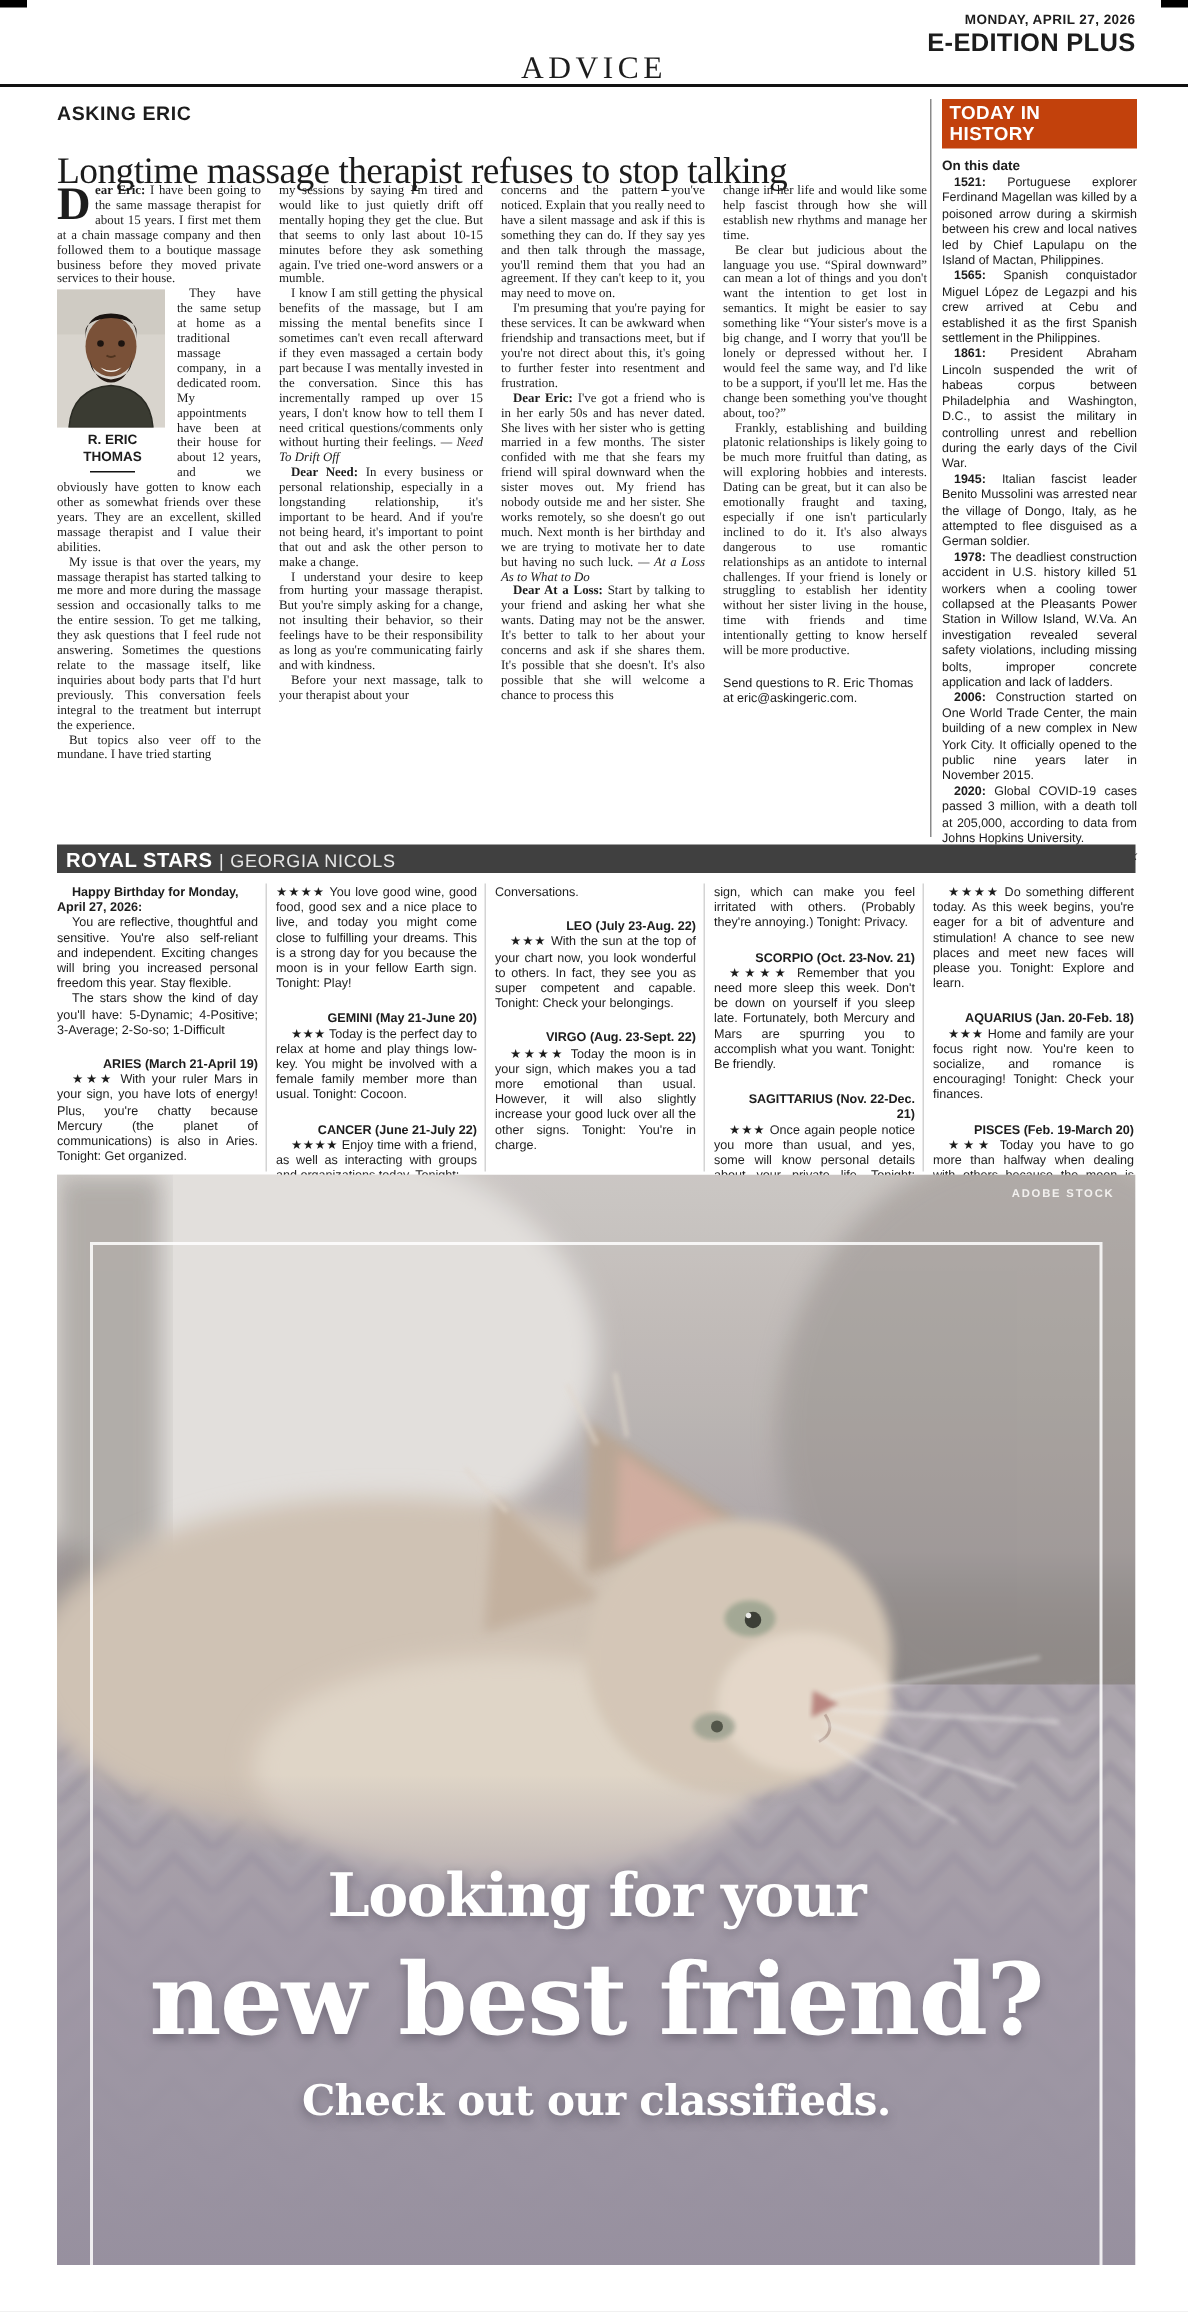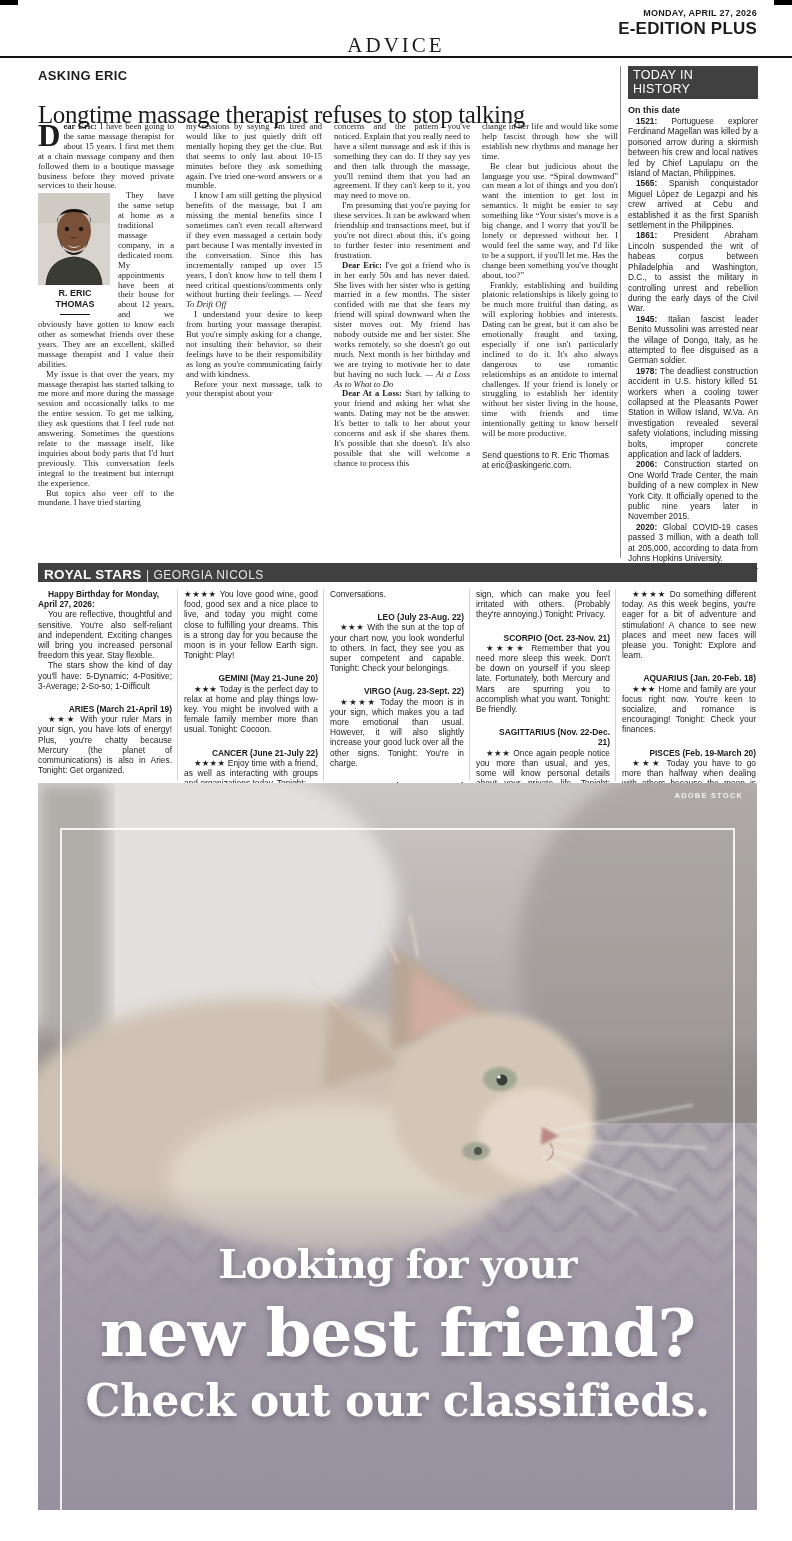--- a/index.html
+++ b/index.html
@@ -33,21 +33,21 @@
   .photo-float svg{display:block;width:72px;height:92px;background:#ddd9d3;}
   .photo-caption{font-family:"Liberation Sans",sans-serif;font-weight:bold;font-size:9px;
         line-height:11px;margin-top:3px;text-align:center;text-indent:0;}
   .caption-rule{width:30px;height:1px;background:#111;margin:4px auto 0 auto;}
   .art-footer{font-family:"Liberation Sans",sans-serif;font-size:8.4px;line-height:10.2px;
         margin-top:11px;text-align:left;}
 
   
   .side-divider{position:absolute;top:66px;left:620px;width:1px;height:492px;background:#8a8a8a;}
   .sidebar{position:absolute;top:66px;left:628px;width:130px;font-family:"Liberation Sans","DejaVu Sans",sans-serif;}
-  .tih-bar{background:#404040;color:#fff;font-weight:normal;font-size:12.5px;letter-spacing:.3px;
+  .tih-bar{background:#c2410c;color:#fff;font-weight:bold;font-size:12.5px;letter-spacing:.3px;
         padding:2px 5px 3px 5px;}
   .tih-sub{font-weight:bold;font-size:9px;margin:6px 0 1px 0;}
   .tih-body{font-size:8.3px;line-height:10.4px;text-align:justify;}
   .tp{margin:0;text-indent:8px;}
   .tp b::after{content:" ";}
   .tih-credit{font-size:8.3px;font-style:italic;text-align:right;margin-top:2px;}
 
   
   .rs-bar{position:absolute;top:563px;left:38px;width:719px;height:19px;background:#404040;
         color:#fff;font-family:"Liberation Sans",sans-serif;box-sizing:border-box;
@@ -69,21 +69,21 @@
   .ad-photo{position:absolute;top:0;left:0;width:719px;height:727px;display:block;}
   .ad-credit{position:absolute;top:8px;right:14px;color:#f3f1ef;font-family:"Liberation Sans",sans-serif;
         font-weight:bold;font-size:7.5px;letter-spacing:1.2px;}
   .ad-frame{position:absolute;top:45px;left:22px;right:22px;bottom:40px;
         border:2px solid rgba(255,255,255,.85);}
   .ad-text{position:absolute;left:0;right:0;top:448px;text-align:center;color:#fff;
         font-family:"DejaVu Serif","Liberation Serif",serif;
         text-shadow:0 3px 7px rgba(60,55,72,.45);}
   .ad-line1{font-size:40px;line-height:66px;font-weight:bold;letter-spacing:-1px;}
   .ad-line2{font-size:66px;line-height:72px;font-weight:bold;letter-spacing:-1px;}
-  .ad-line3{font-size:44px;line-height:56px;font-weight:600;letter-spacing:-.5px;margin-top:4px;}
+  .ad-line3{font-size:28px;line-height:56px;font-weight:600;letter-spacing:-.5px;margin-top:4px;}
 </style>
 </head>
 <body>
 
 <div class="page">
   <div class="corner-mark left"></div>
   <div class="corner-mark right"></div>
 
   <div class="masthead">
     <div class="mast-date">MONDAY, APRIL 27, 2026</div>
@@ -122,20 +122,21 @@
 
       <p class="ap"><span>They have the same setup at home as a traditional massage company, in a dedicated room. My appointments have been at their house for about 12 years, and we obviously have gotten to know each other as somewhat friends over these years. They are an excellent, skilled massage therapist and I value their abilities.</span></p>
           <p class="ap"><span>My issue is that over the years, my massage therapist has started talking to me more and more during the massage session and occasionally talks to me the entire session. To get me talking, they ask questions that I feel rude not answering. Sometimes the questions relate to the massage itself, like inquiries about body parts that I'd hurt previously. This conversation feels integral to the treatment but interrupt the experience.</span></p>
           <p class="ap"><span>But topics also veer off to the mundane. I have tried starting</span></p>
         </div>
     </div>
     <div class="col">
 
     <p class="ap v-noind"><span>my sessions by saying I'm tired and would like to just quietly drift off mentally hoping they get the clue. But that seems to only last about 10-15 minutes before they ask something again. I've tried one-word answers or a mumble.</span></p>
         <p class="ap"><span>I know I am still getting the physical benefits of the massage, but I am missing the mental benefits since I sometimes can't even recall afterward if they even massaged a certain body part because I was mentally invested in the conversation. Since this has incrementally ramped up over 15 years, I don't know how to tell them I need critical questions/comments only without hurting their feelings.</span><i class="sig"> — Need To Drift Off</i></p>
+        <p class="ap"><b class="lead">Dear Need: </b><span>In every business or personal relationship, especially in a longstanding relationship, it's important to be heard. And if you're not being heard, it's important to point that out and ask the other person to make a change.</span></p>
         <p class="ap"><span>I understand your desire to keep from hurting your massage therapist. But you're simply asking for a change, not insulting their behavior, so their feelings have to be their responsibility as long as you're communicating fairly and with kindness.</span></p>
         <p class="ap"><span>Before your next massage, talk to your therapist about your</span></p>
       </div>
     <div class="col">
 
     <p class="ap v-noind"><span>concerns and the pattern you've noticed. Explain that you really need to have a silent massage and ask if this is something they can do. If they say yes and then talk through the massage, you'll remind them that you had an agreement. If they can't keep to it, you may need to move on.</span></p>
         <p class="ap"><span>I'm presuming that you're paying for these services. It can be awkward when friendship and transactions meet, but if you're not direct about this, it's going to further fester into resentment and frustration.</span></p>
         <p class="ap"><b class="lead">Dear Eric: </b><span>I've got a friend who is in her early 50s and has never dated. She lives with her sister who is getting married in a few months. The sister confided with me that she fears my friend will spiral downward when the sister moves out. My friend has nobody outside me and her sister. She works remotely, so she doesn't go out much. Next month is her birthday and we are trying to motivate her to date but having no such luck.</span><i class="sig"> — At a Loss As to What to Do</i></p>
         <p class="ap"><b class="lead">Dear At a Loss: </b><span>Start by talking to your friend and asking her what she wants. Dating may not be the answer. It's better to talk to her about your concerns and ask if she shares them. It's possible that she doesn't. It's also possible that she will welcome a chance to process this</span></p>
       </div>

